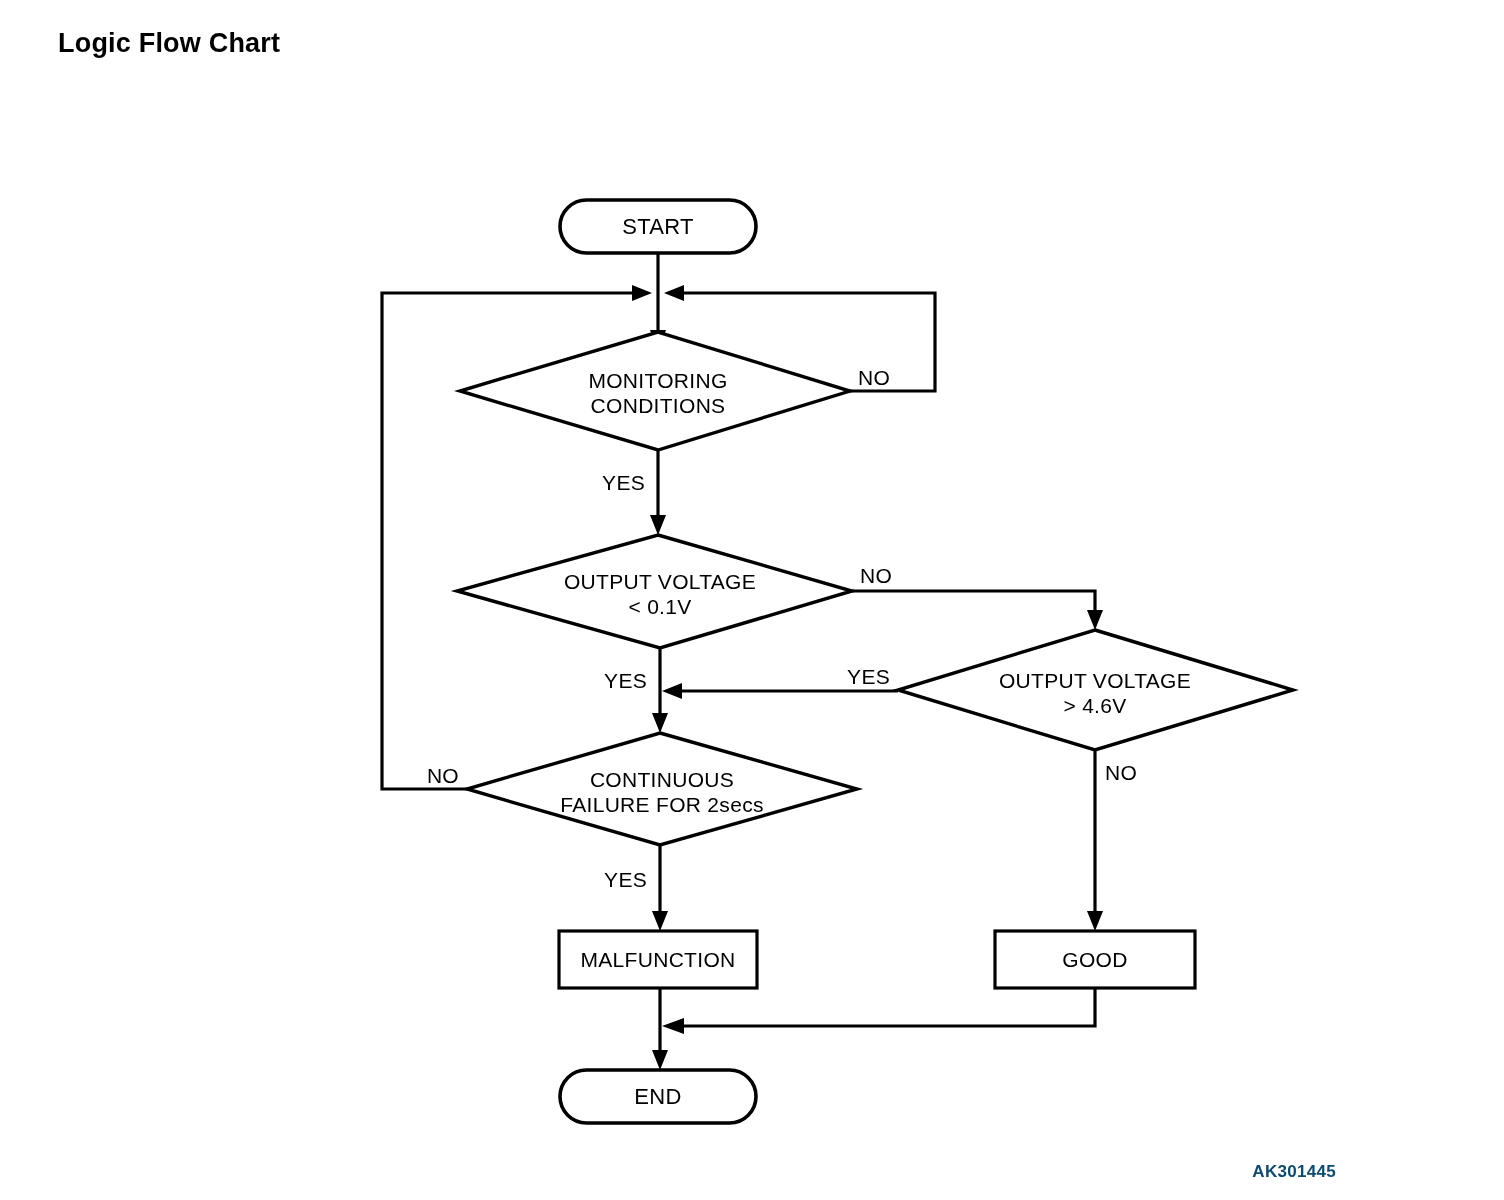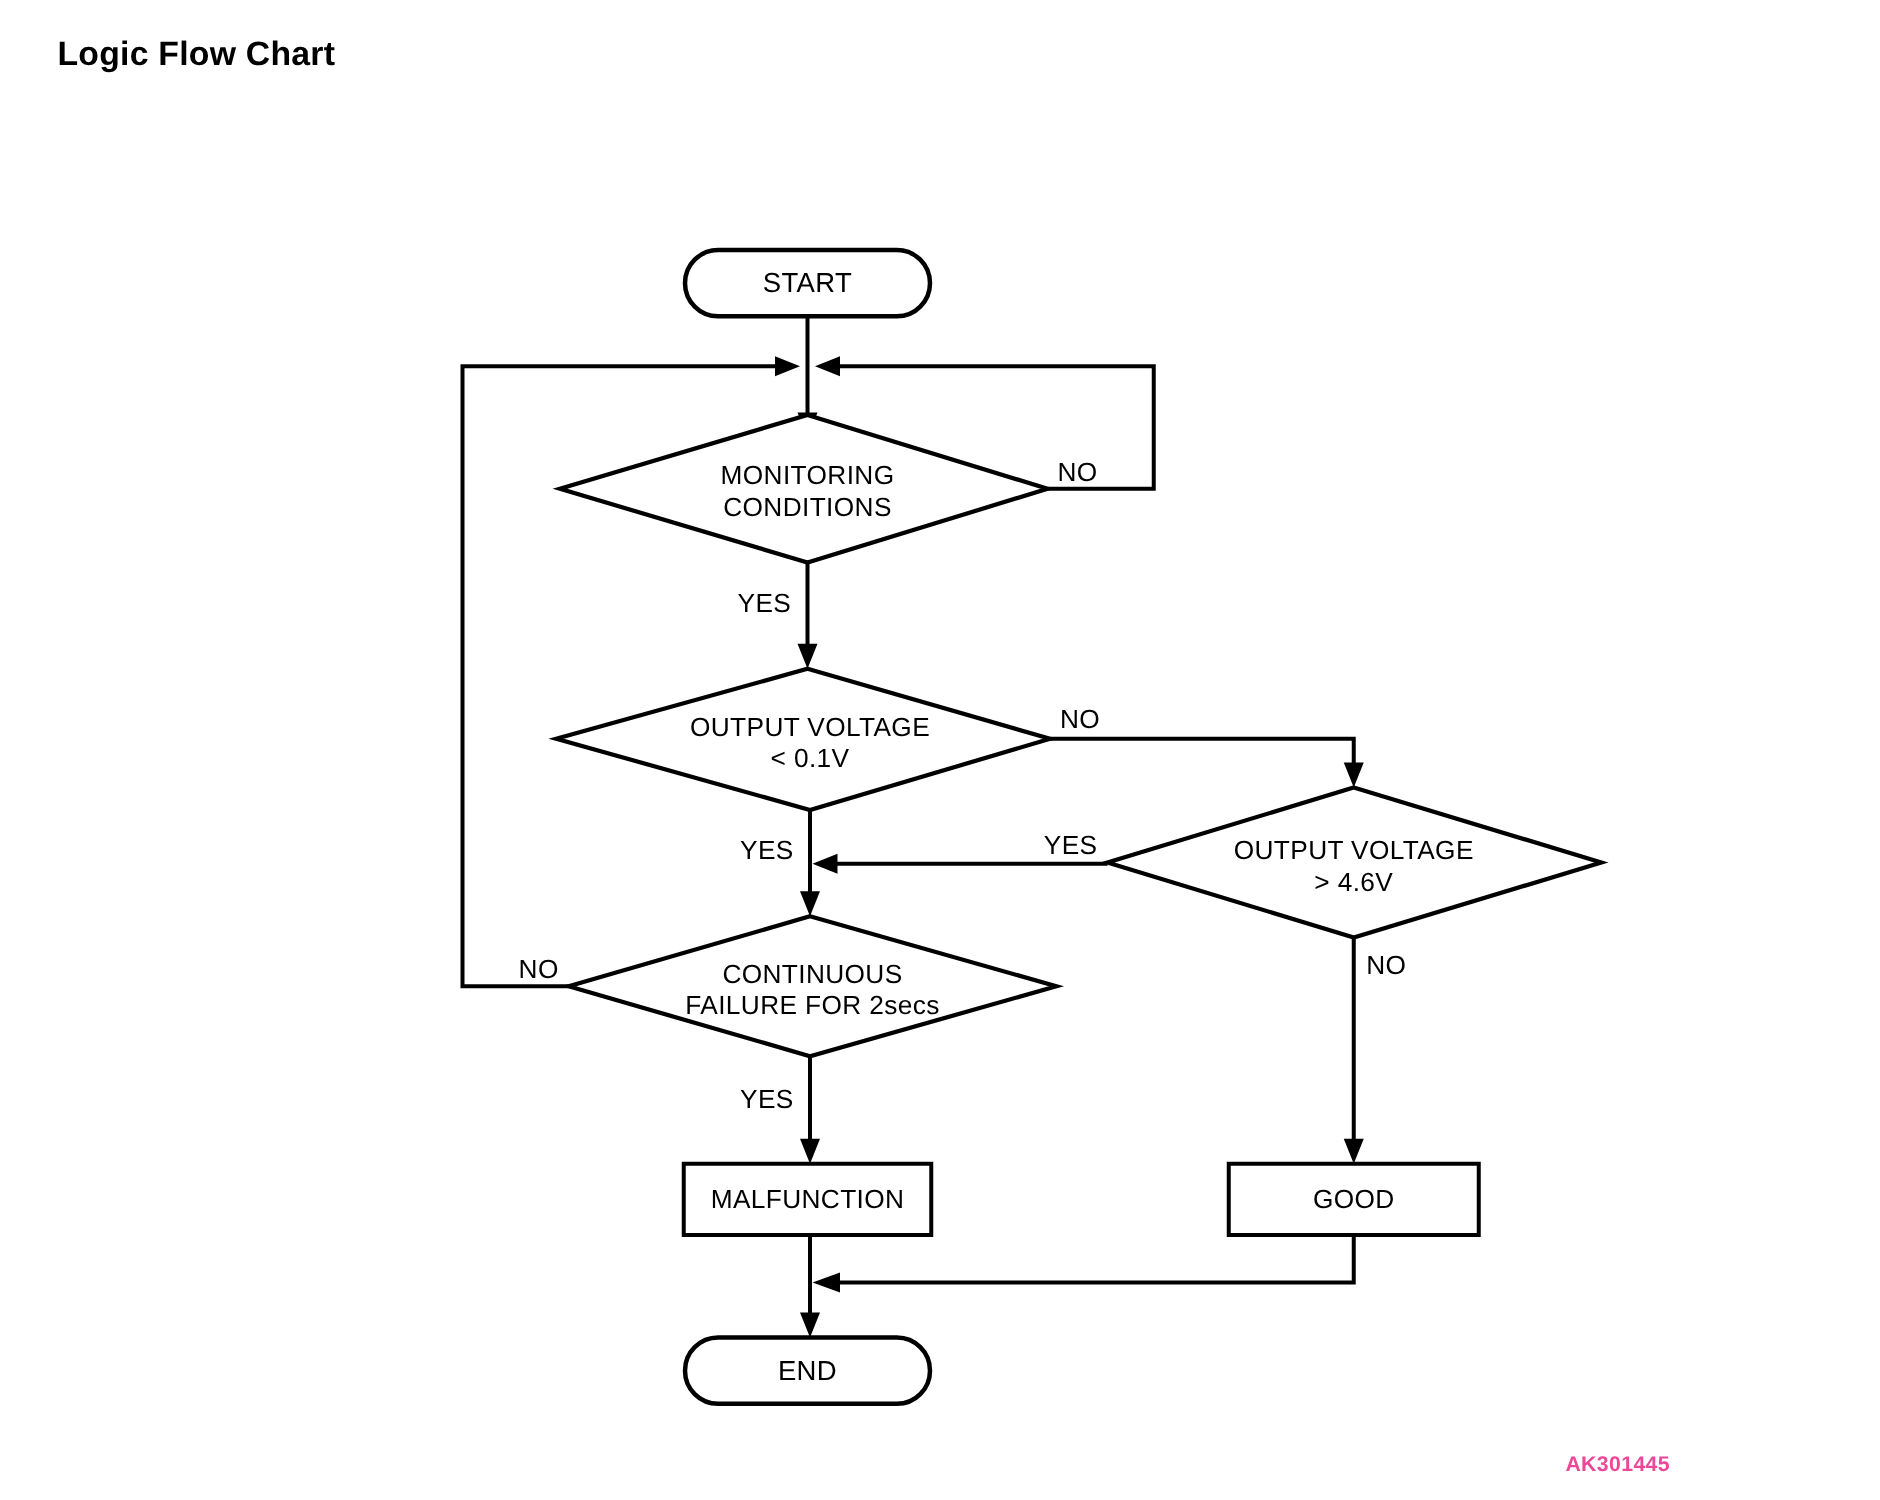--- a/index.html
+++ b/index.html
@@ -13,39 +13,40 @@
     font-family: "Liberation Sans", sans-serif;
     color: #000000;
     overflow: hidden;
     position: relative;
   }
   #page {
     position: relative;
     width: 1368px;
     height: 1200px;
     background: #ffffff;
+    margin-left: 12px;
   }
   .page-title {
     position: absolute;
     left: 46px;
     top: 28px;
     font-size: 27px;
     font-weight: bold;
     letter-spacing: 0.2px;
     color: #000000;
     white-space: nowrap;
   }
   .ref-code {
     position: absolute;
-    right: 32px;
+    right: 44px;
     bottom: 18px;
     font-size: 17px;
     font-weight: bold;
     letter-spacing: 0.3px;
-    color: #ec4899;
+    color: #0c4a6e;
     white-space: nowrap;
   }
   #flow-svg {
     position: absolute;
     left: 0;
     top: 0;
     width: 1504px;
     height: 1200px;
   }
   .node-shape {

